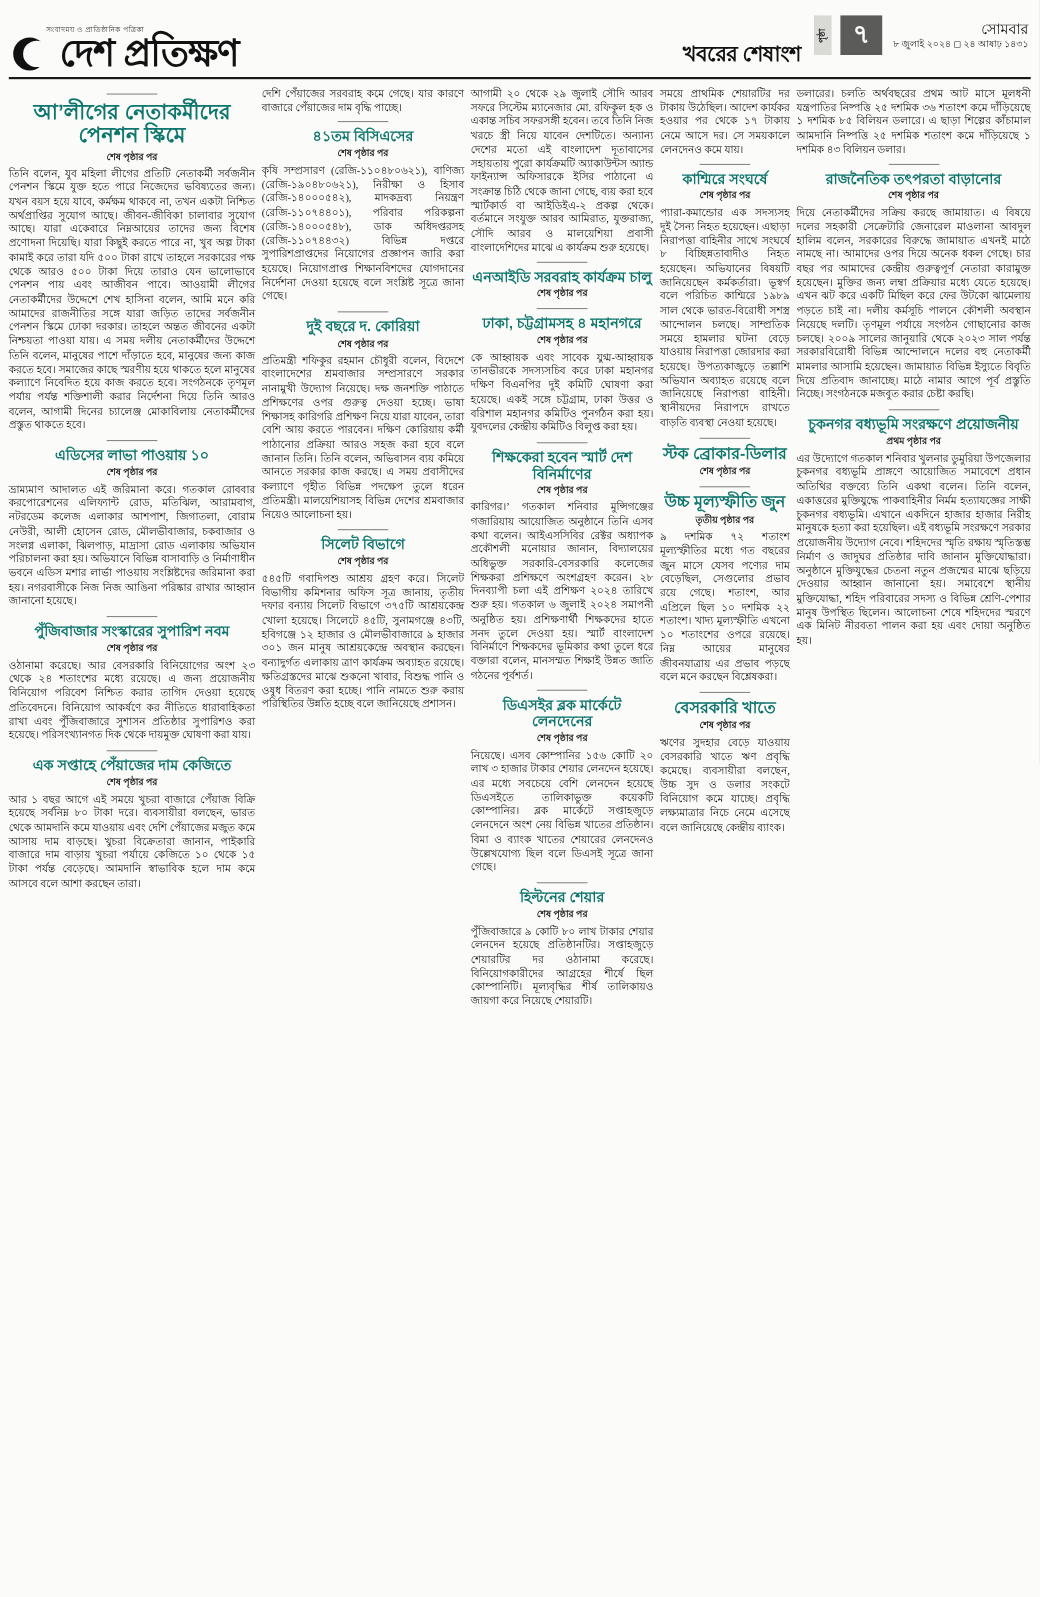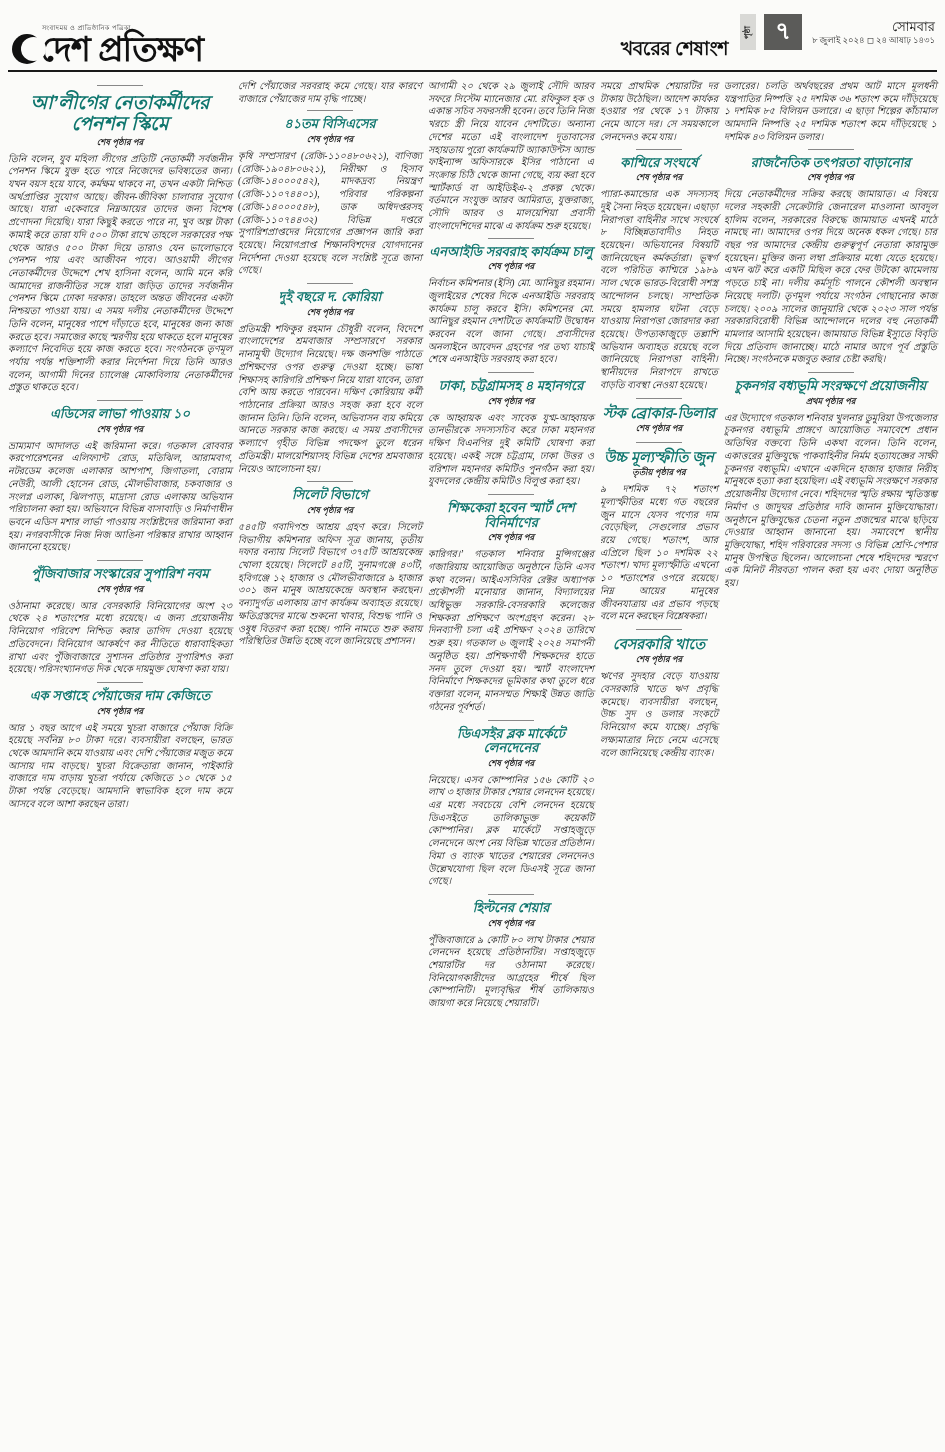--- a/index.html
+++ b/index.html
@@ -8,21 +8,21 @@
     font-family:"Liberation Serif","DejaVu Serif",serif;
     box-sizing:border-box;padding:10px 8px 6px 8px;overflow:hidden;position:relative;
   }
   
   #header{
     display:flex;align-items:flex-end;justify-content:space-between;
     border-bottom:2px solid #1a1a1a;padding-bottom:4px;height:62px;box-sizing:border-box;
   }
   #masthead{display:flex;flex-direction:column;line-height:1;padding-left:4px;}
   #masthead .tagline{font-size:6.5px;color:#333;letter-spacing:.5px;margin:0 0 1px 30px;}
-  #masthead .title{display:flex;align-items:center;gap:2px;}
+  #masthead .title{display:flex;align-items:center;gap:16px;}
   #masthead .title .name{
     font-size:34px;font-weight:bold;letter-spacing:-1px;
     font-family:"Liberation Sans","DejaVu Sans",sans-serif;
   }
   .crescent{width:26px;height:34px;position:relative;flex:0 0 auto;}
   .crescent .c1{position:absolute;left:0;top:2px;width:30px;height:30px;border-radius:50%;background:#111;}
   .crescent .c2{position:absolute;left:9px;top:5px;width:25px;height:24px;border-radius:50%;background:#fbfbf9;}
   #header-right{display:flex;align-items:center;gap:8px;padding-right:2px;}
   #section-title{
     font-size:19px;font-weight:bold;letter-spacing:-.5px;white-space:nowrap;
@@ -34,21 +34,21 @@
   #page-label-box span{transform:rotate(-90deg);font-size:8px;white-space:nowrap;font-weight:bold;}
   #page-number-box{
     width:38px;height:36px;background:#5b5b59;color:#fff;display:flex;align-items:center;justify-content:center;
     font-size:24px;font-weight:bold;font-family:"Liberation Sans","DejaVu Sans",sans-serif;
   }
   #date-block{line-height:1.25;padding-left:2px;}
   #date-block .weekday{font-size:13px;font-weight:normal;text-align:right;}
   #date-block .dateline{font-size:8.5px;color:#222;}
   
   #columns{display:flex;gap:6px;margin-top:8px;align-items:stretch;}
-  .column{box-sizing:border-box;font-style:italic;}
+  .column{box-sizing:border-box;}
   .column:nth-child(1){width:224px;}
   .column:nth-child(2){width:184px;}
   .column:nth-child(3){width:166px;}
   .column:nth-child(4){width:118px;}
   .column:nth-child(5){width:213px;}
   .lead-text,.article-body{
     font-size:9.5px;line-height:1.34;text-align:justify;margin:0 0 5px 0;color:#141414;
     word-break:break-word;
   }
   .article{margin-bottom:6px;}
@@ -140,21 +140,20 @@
           <div class="article-kicker">শেষ পৃষ্ঠার পর</div>
           <p class="article-body">৫৪৫টি গবাদিপশু আশ্রয় গ্রহণ করে। সিলেট বিভাগীয় কমিশনার অফিস সূত্র জানায়, তৃতীয় দফার বন্যায় সিলেট বিভাগে ৩৭৫টি আশ্রয়কেন্দ্র খোলা হয়েছে। সিলেটে ৪৫টি, সুনামগঞ্জে ৪৩টি, হবিগঞ্জে ১২ হাজার ও মৌলভীবাজারে ৯ হাজার ৩০১ জন মানুষ আশ্রয়কেন্দ্রে অবস্থান করছেন। বন্যাদুর্গত এলাকায় ত্রাণ কার্যক্রম অব্যাহত রয়েছে। ক্ষতিগ্রস্তদের মাঝে শুকনো খাবার, বিশুদ্ধ পানি ও ওষুধ বিতরণ করা হচ্ছে। পানি নামতে শুরু করায় পরিস্থিতির উন্নতি হচ্ছে বলে জানিয়েছে প্রশাসন।</p>
         </div>
       </div>
       <div class="column">
         <p class="lead-text">আগামী ২০ থেকে ২৯ জুলাই সৌদি আরব সফরে সিস্টেম ম্যানেজার মো. রফিকুল হক ও একান্ত সচিব সফরসঙ্গী হবেন। তবে তিনি নিজ খরচে স্ত্রী নিয়ে যাবেন দেশটিতে। অন্যান্য দেশের মতো এই বাংলাদেশ দূতাবাসের সহায়তায় পুরো কার্যক্রমটি অ্যাকাউন্টস অ্যান্ড ফাইন্যান্স অফিসারকে ইসির পাঠানো এ সংক্রান্ত চিঠি থেকে জানা গেছে, ব্যয় করা হবে স্মার্টকার্ড বা আইডিইএ-২ প্রকল্প থেকে। বর্তমানে সংযুক্ত আরব আমিরাত, যুক্তরাজ্য, সৌদি আরব ও মালয়েশিয়া প্রবাসী বাংলাদেশিদের মাঝে এ কার্যক্রম শুরু হয়েছে।</p>
         <div class="end-rule"></div>
         <div class="article">
           <div class="article-headline h-md">এনআইডি সরবরাহ কার্যক্রম চালু</div>
           <div class="article-kicker">শেষ পৃষ্ঠার পর</div>
-          <p class="article-body">নির্বাচন কমিশনার (ইসি) মো. আনিছুর রহমান। জুলাইয়ের শেষের দিকে এনআইডি সরবরাহ কার্যক্রম চালু করবে ইসি। কমিশনের মো. আনিছুর রহমান দেশটিতে কার্যক্রমটি উদ্বোধন করবেন বলে জানা গেছে। প্রবাসীদের অনলাইনে আবেদন গ্রহণের পর তথ্য যাচাই শেষে এনআইডি সরবরাহ করা হবে।</p>
         </div>
         <div class="end-rule"></div>
         <div class="article">
           <div class="article-headline h-md">ঢাকা, চট্টগ্রামসহ ৪ মহানগরে</div>
           <div class="article-kicker">শেষ পৃষ্ঠার পর</div>
           <p class="article-body">কে আহ্বায়ক এবং সাবেক যুগ্ম-আহ্বায়ক তানভীরকে সদস্যসচিব করে ঢাকা মহানগর দক্ষিণ বিএনপির দুই কমিটি ঘোষণা করা হয়েছে। একই সঙ্গে চট্টগ্রাম, ঢাকা উত্তর ও বরিশাল মহানগর কমিটিও পুনর্গঠন করা হয়। যুবদলের কেন্দ্রীয় কমিটিও বিলুপ্ত করা হয়।</p>
         </div>
         <div class="end-rule"></div>
         <div class="article">
           <div class="article-headline h-md">শিক্ষকেরা হবেন স্মার্ট দেশ বিনির্মাণের</div>

